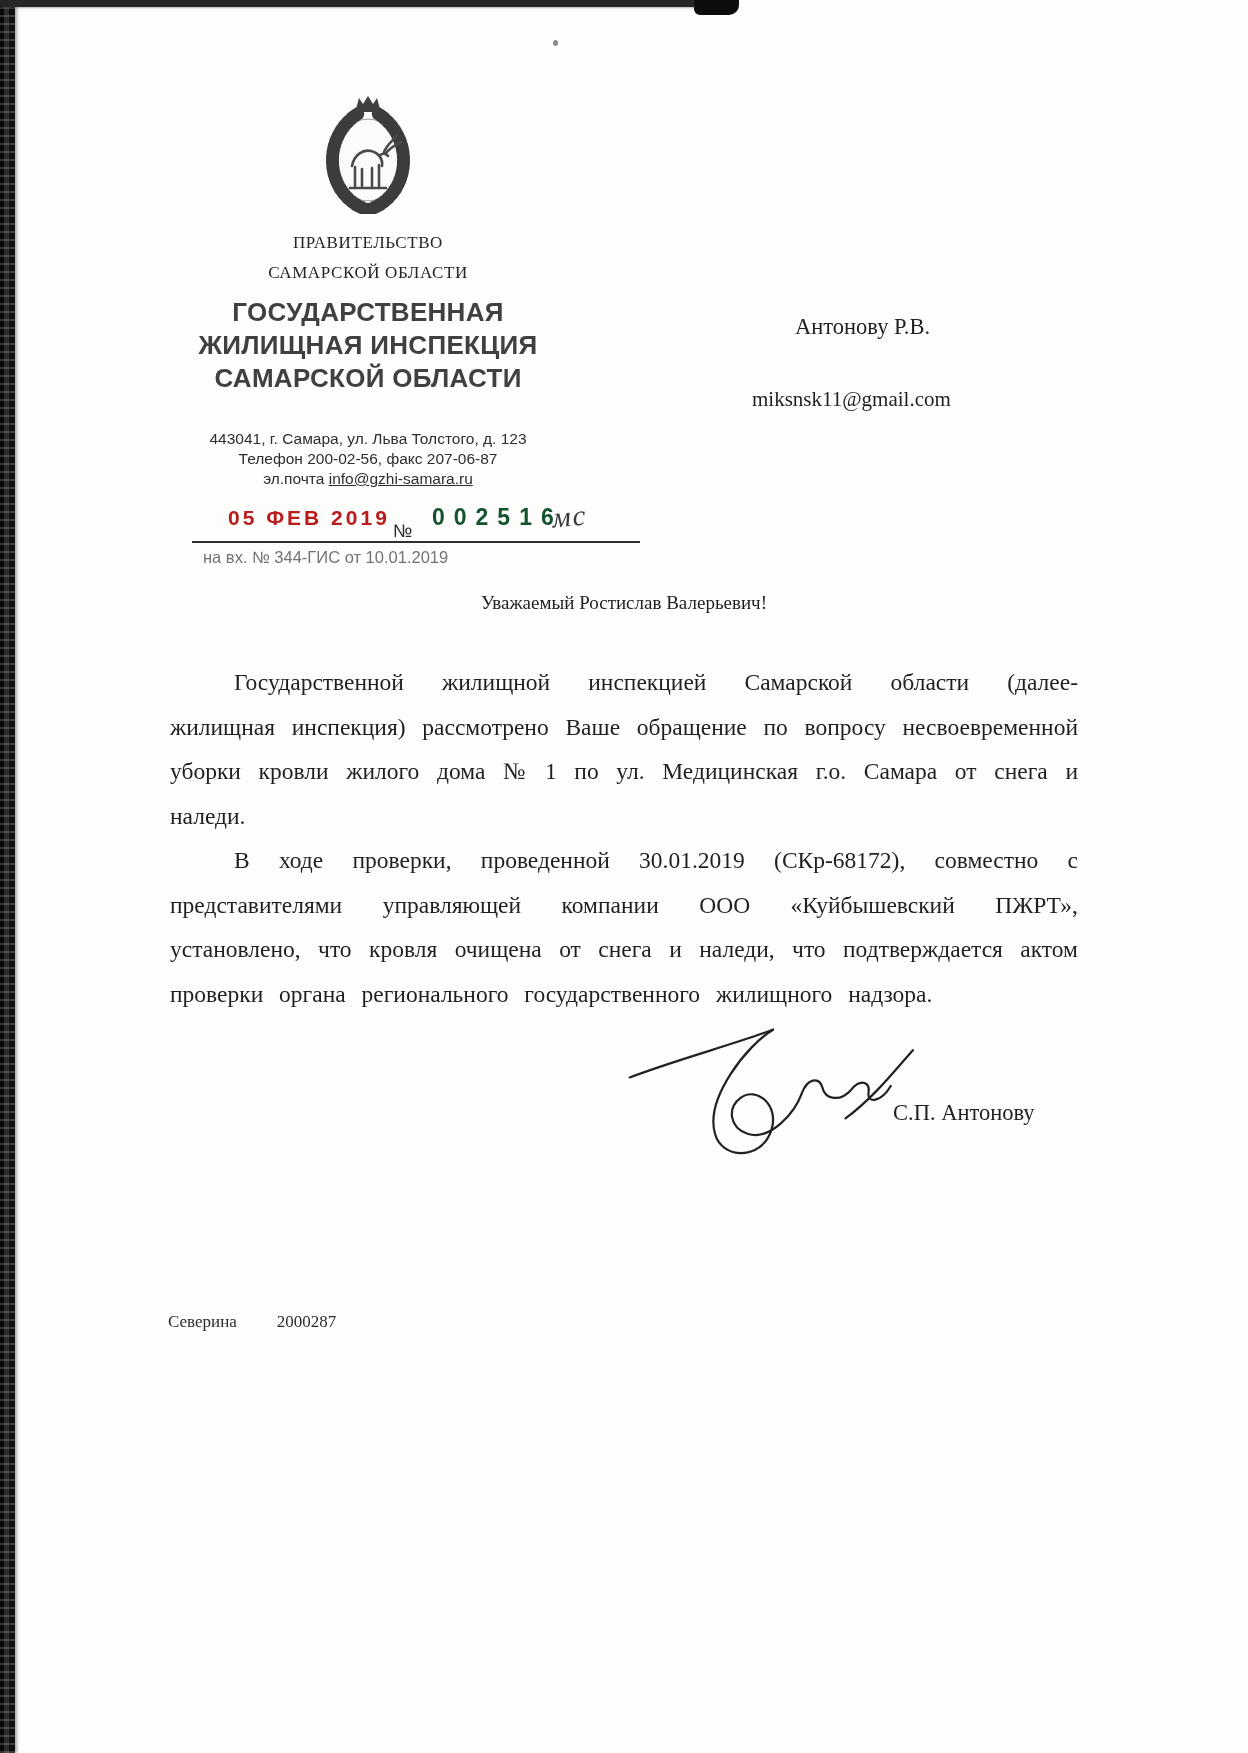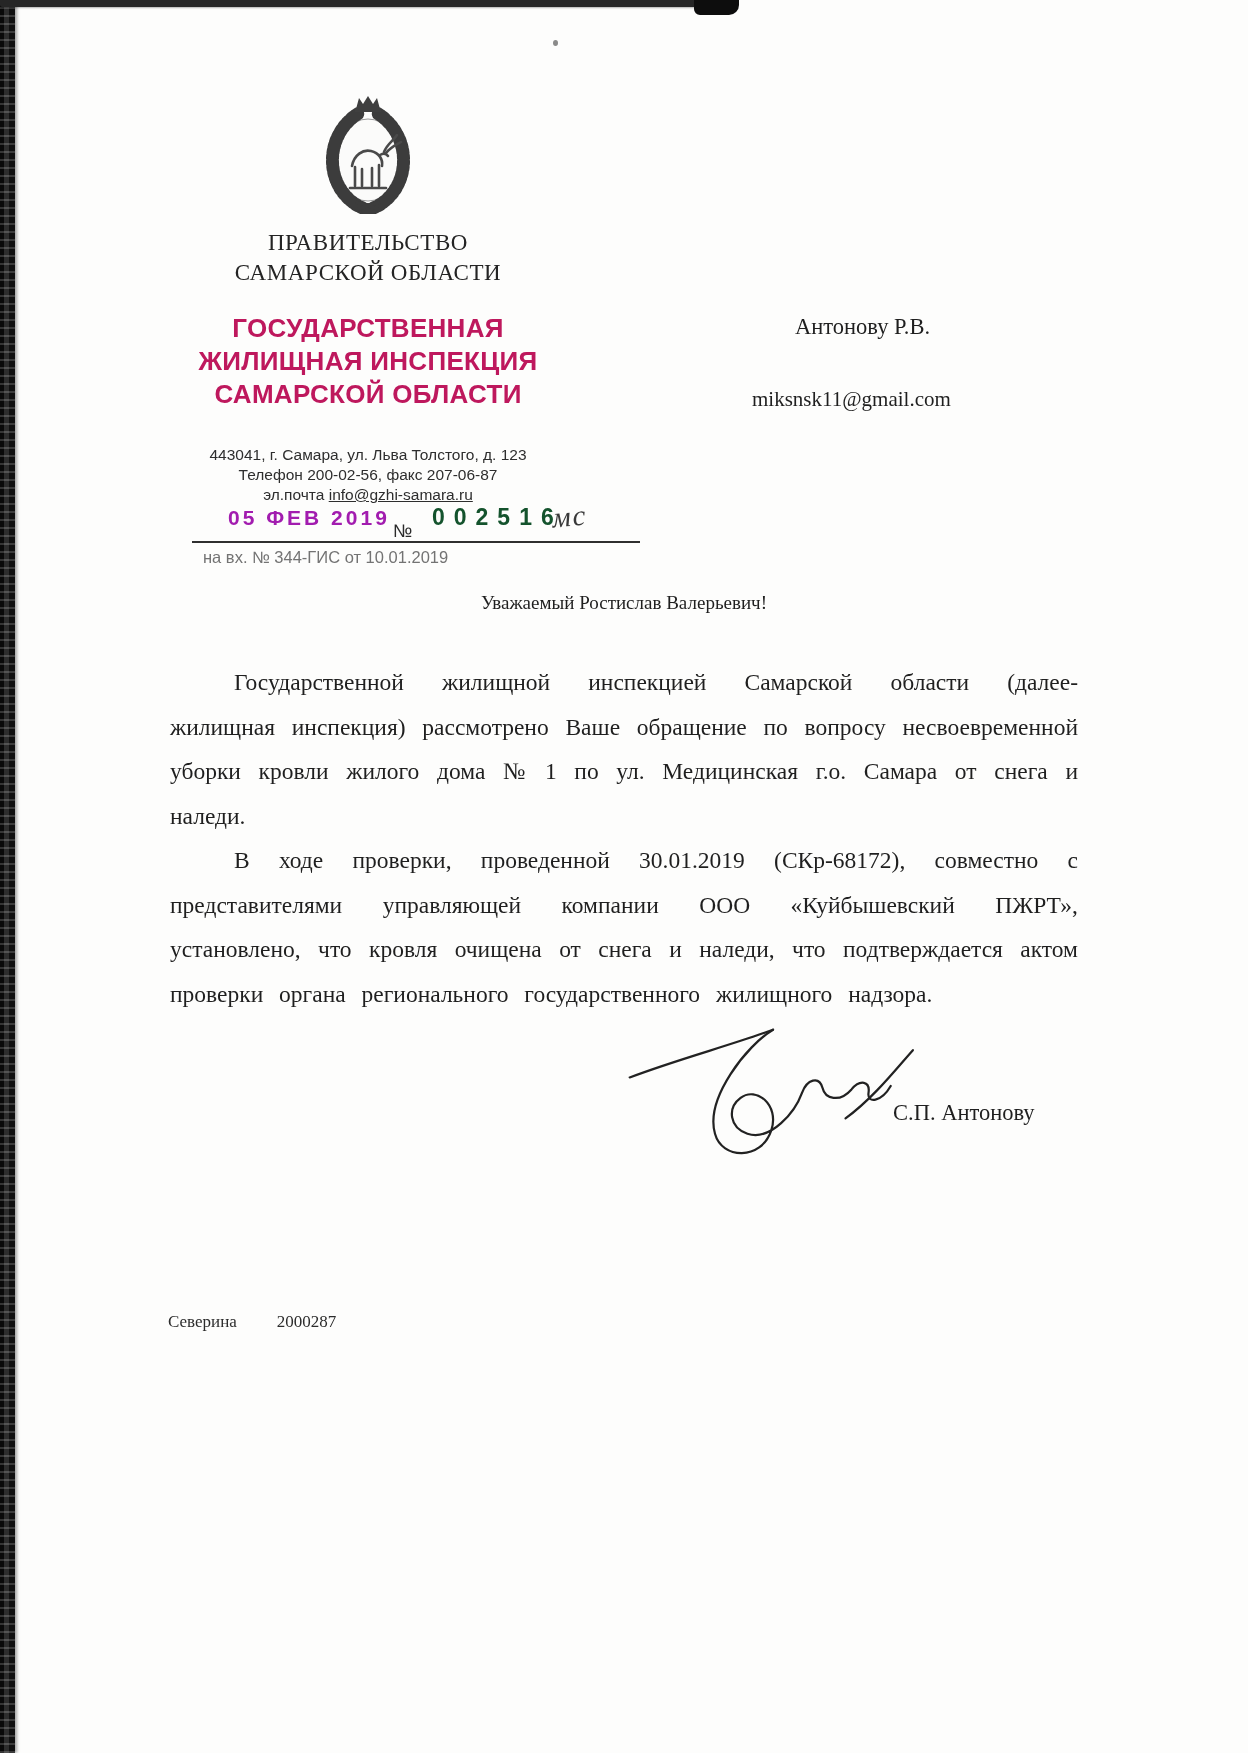--- a/index.html
+++ b/index.html
@@ -37,41 +37,41 @@
     background:#8a8a8a; border-radius:50%;
   }
 
   
   .letterhead {
     position:absolute; left:133px; top:92px; width:470px;
     text-align:center;
   }
   .emblem-wrap { display:inline-block; width:140px; height:122px; }
   .gov-line {
-    font-size:23px; letter-spacing:.6px; line-height:30px; color:#242424;
+    font-size:17px; letter-spacing:.6px; line-height:30px; color:#242424;
   }
   .gov-block { margin-top:10px; }
   .agency-block {
-    margin-top:24px;
-    font-family:"Liberation Sans", sans-serif;
-    font-weight:700; font-size:26px; line-height:33px; color:#be185d;
+    margin-top:8px;
+    font-family:"Liberation Sans", sans-serif;
+    font-weight:700; font-size:26px; line-height:33px; color:#404040;
     letter-spacing:.3px;
   }
   .contact-block {
     margin-top:34px;
     font-family:"Liberation Sans", sans-serif;
     font-size:15.5px; line-height:20px; color:#2e2e2e;
   }
   .email-underline { text-decoration:underline; }
 
   
   .stamp-date {
     position:absolute; left:228px; top:506px;
     font-family:"Liberation Sans", sans-serif;
-    font-weight:700; font-size:21px; letter-spacing:3px; color:#a21caf;
+    font-weight:700; font-size:21px; letter-spacing:3px; color:#b91c1c;
   }
   .stamp-no-label {
     position:absolute; left:393px; top:521px;
     font-family:"Liberation Sans", sans-serif; font-size:18px; color:#2b2b2b;
   }
   .stamp-number {
     position:absolute; left:432px; top:504px;
     font-family:"Liberation Sans", sans-serif;
     font-weight:700; font-size:23px; letter-spacing:9px; color:#14532d;
   }

